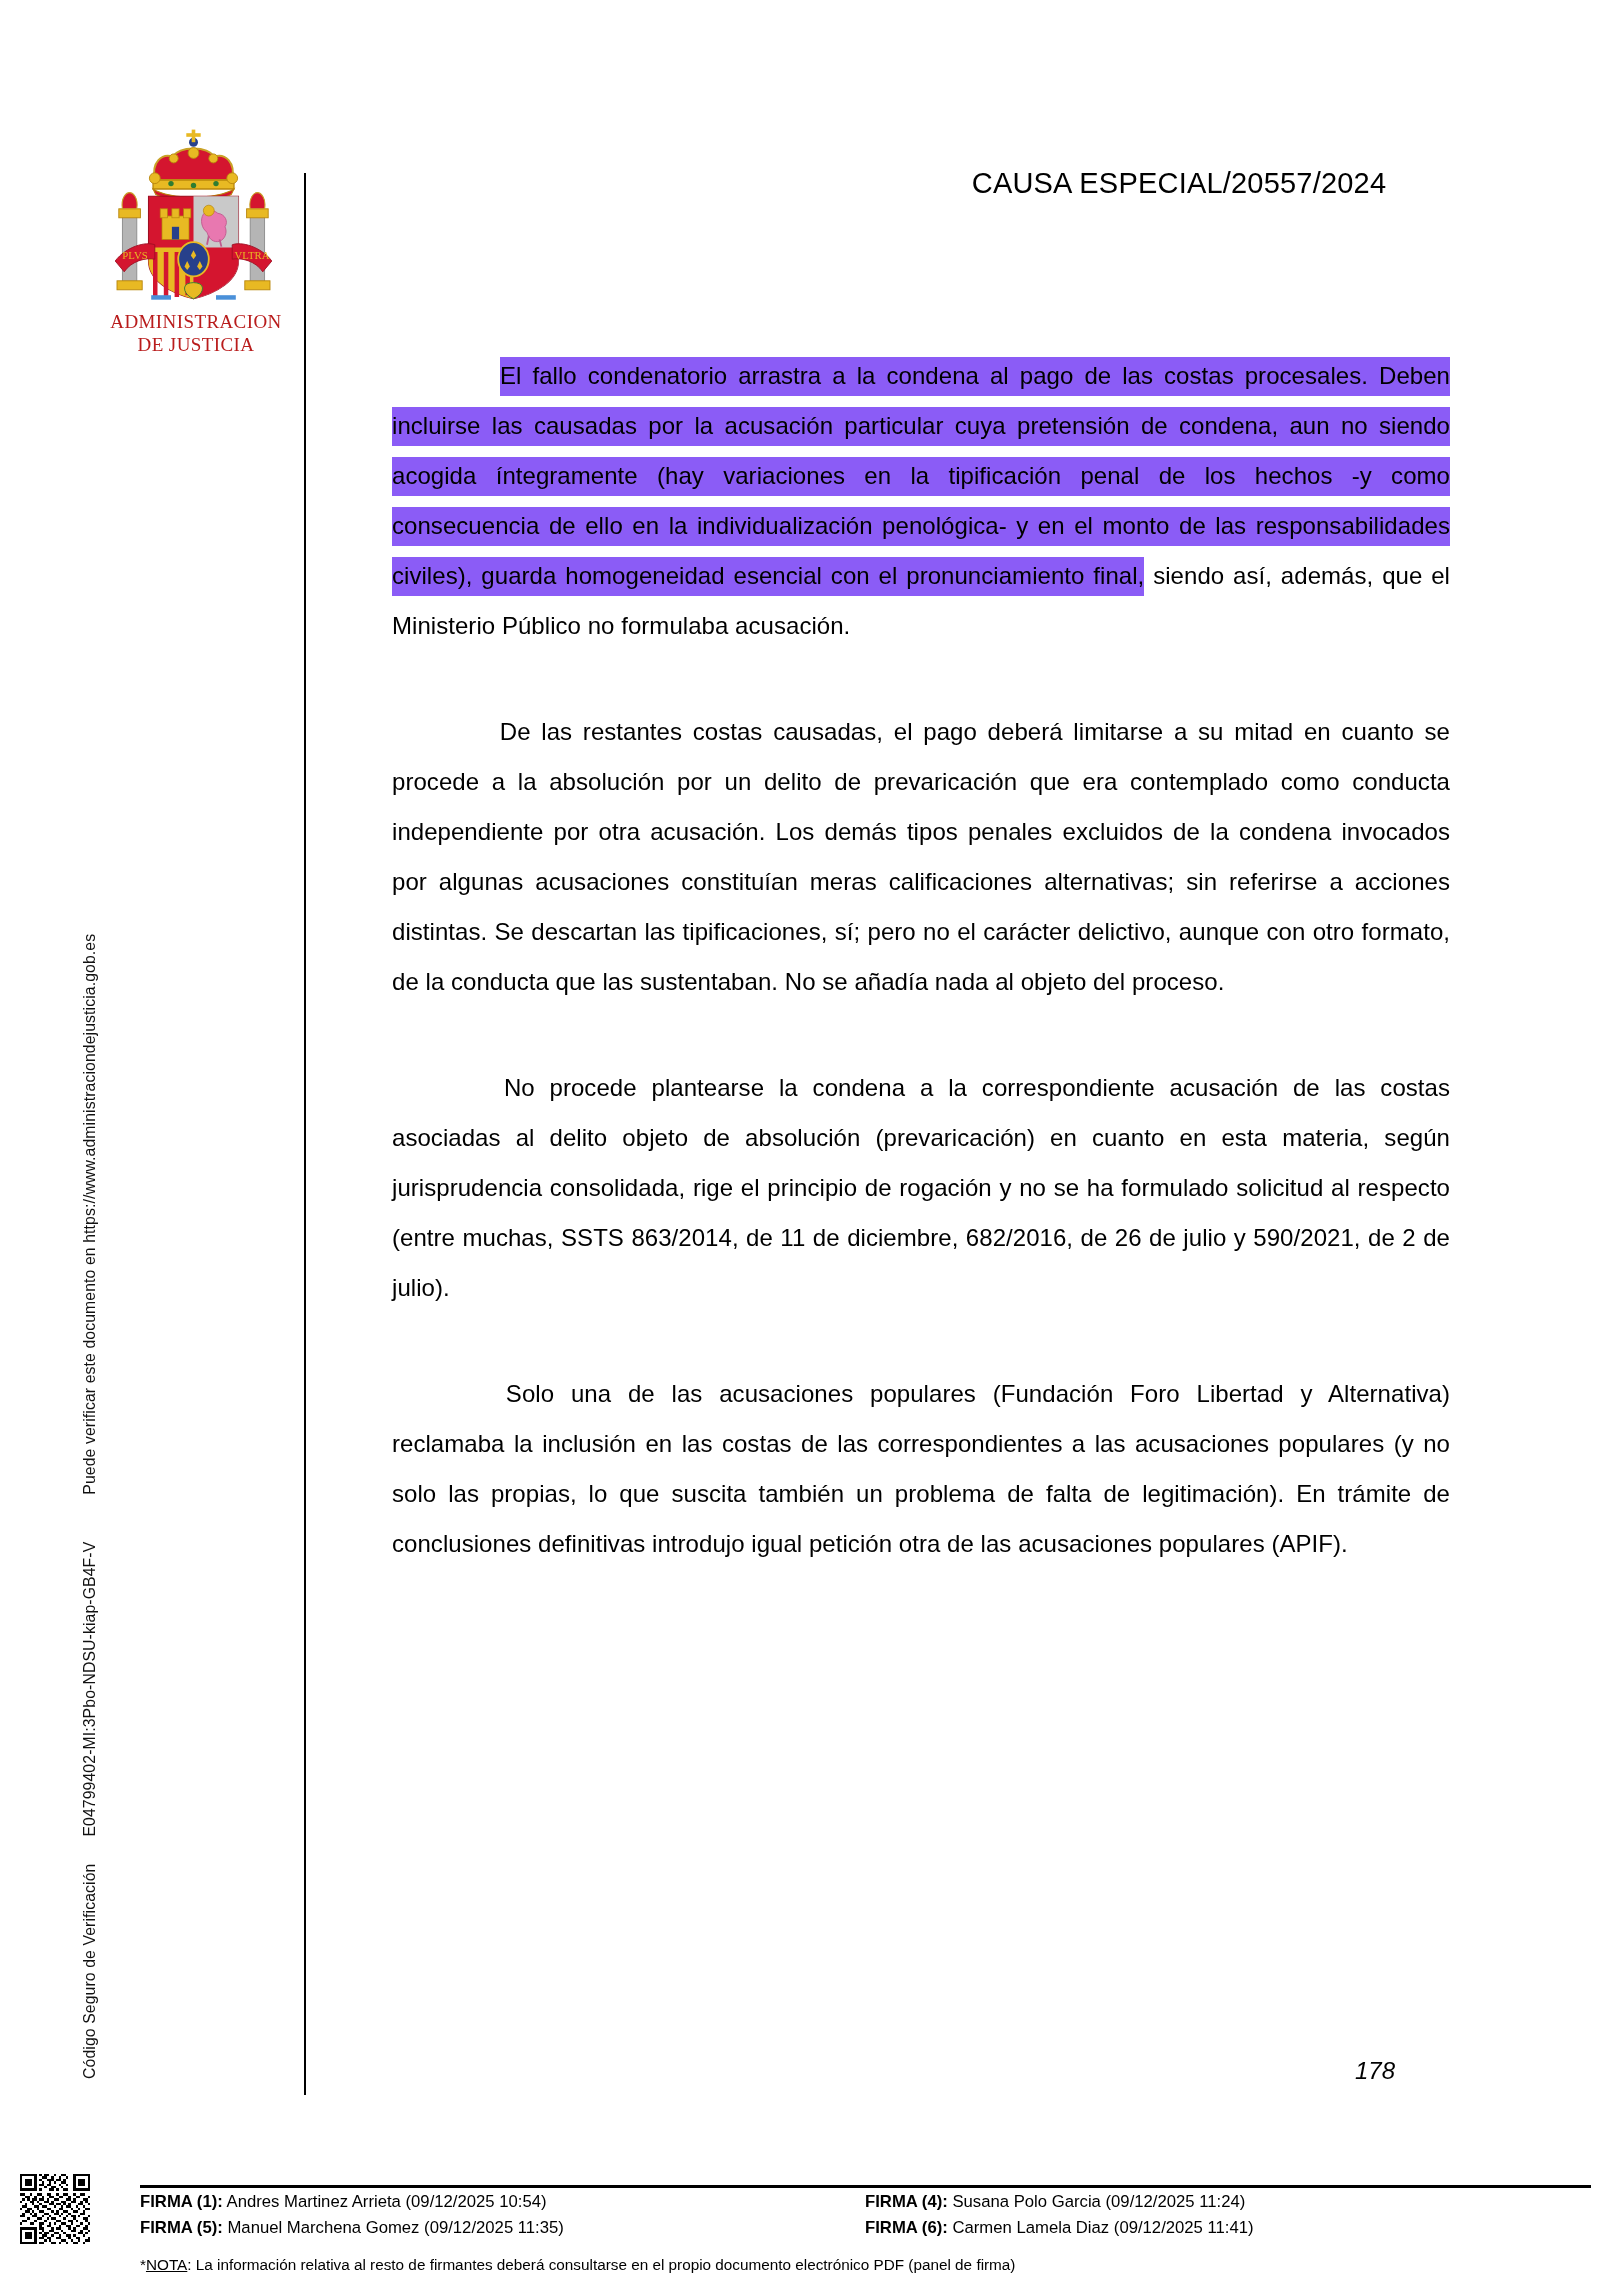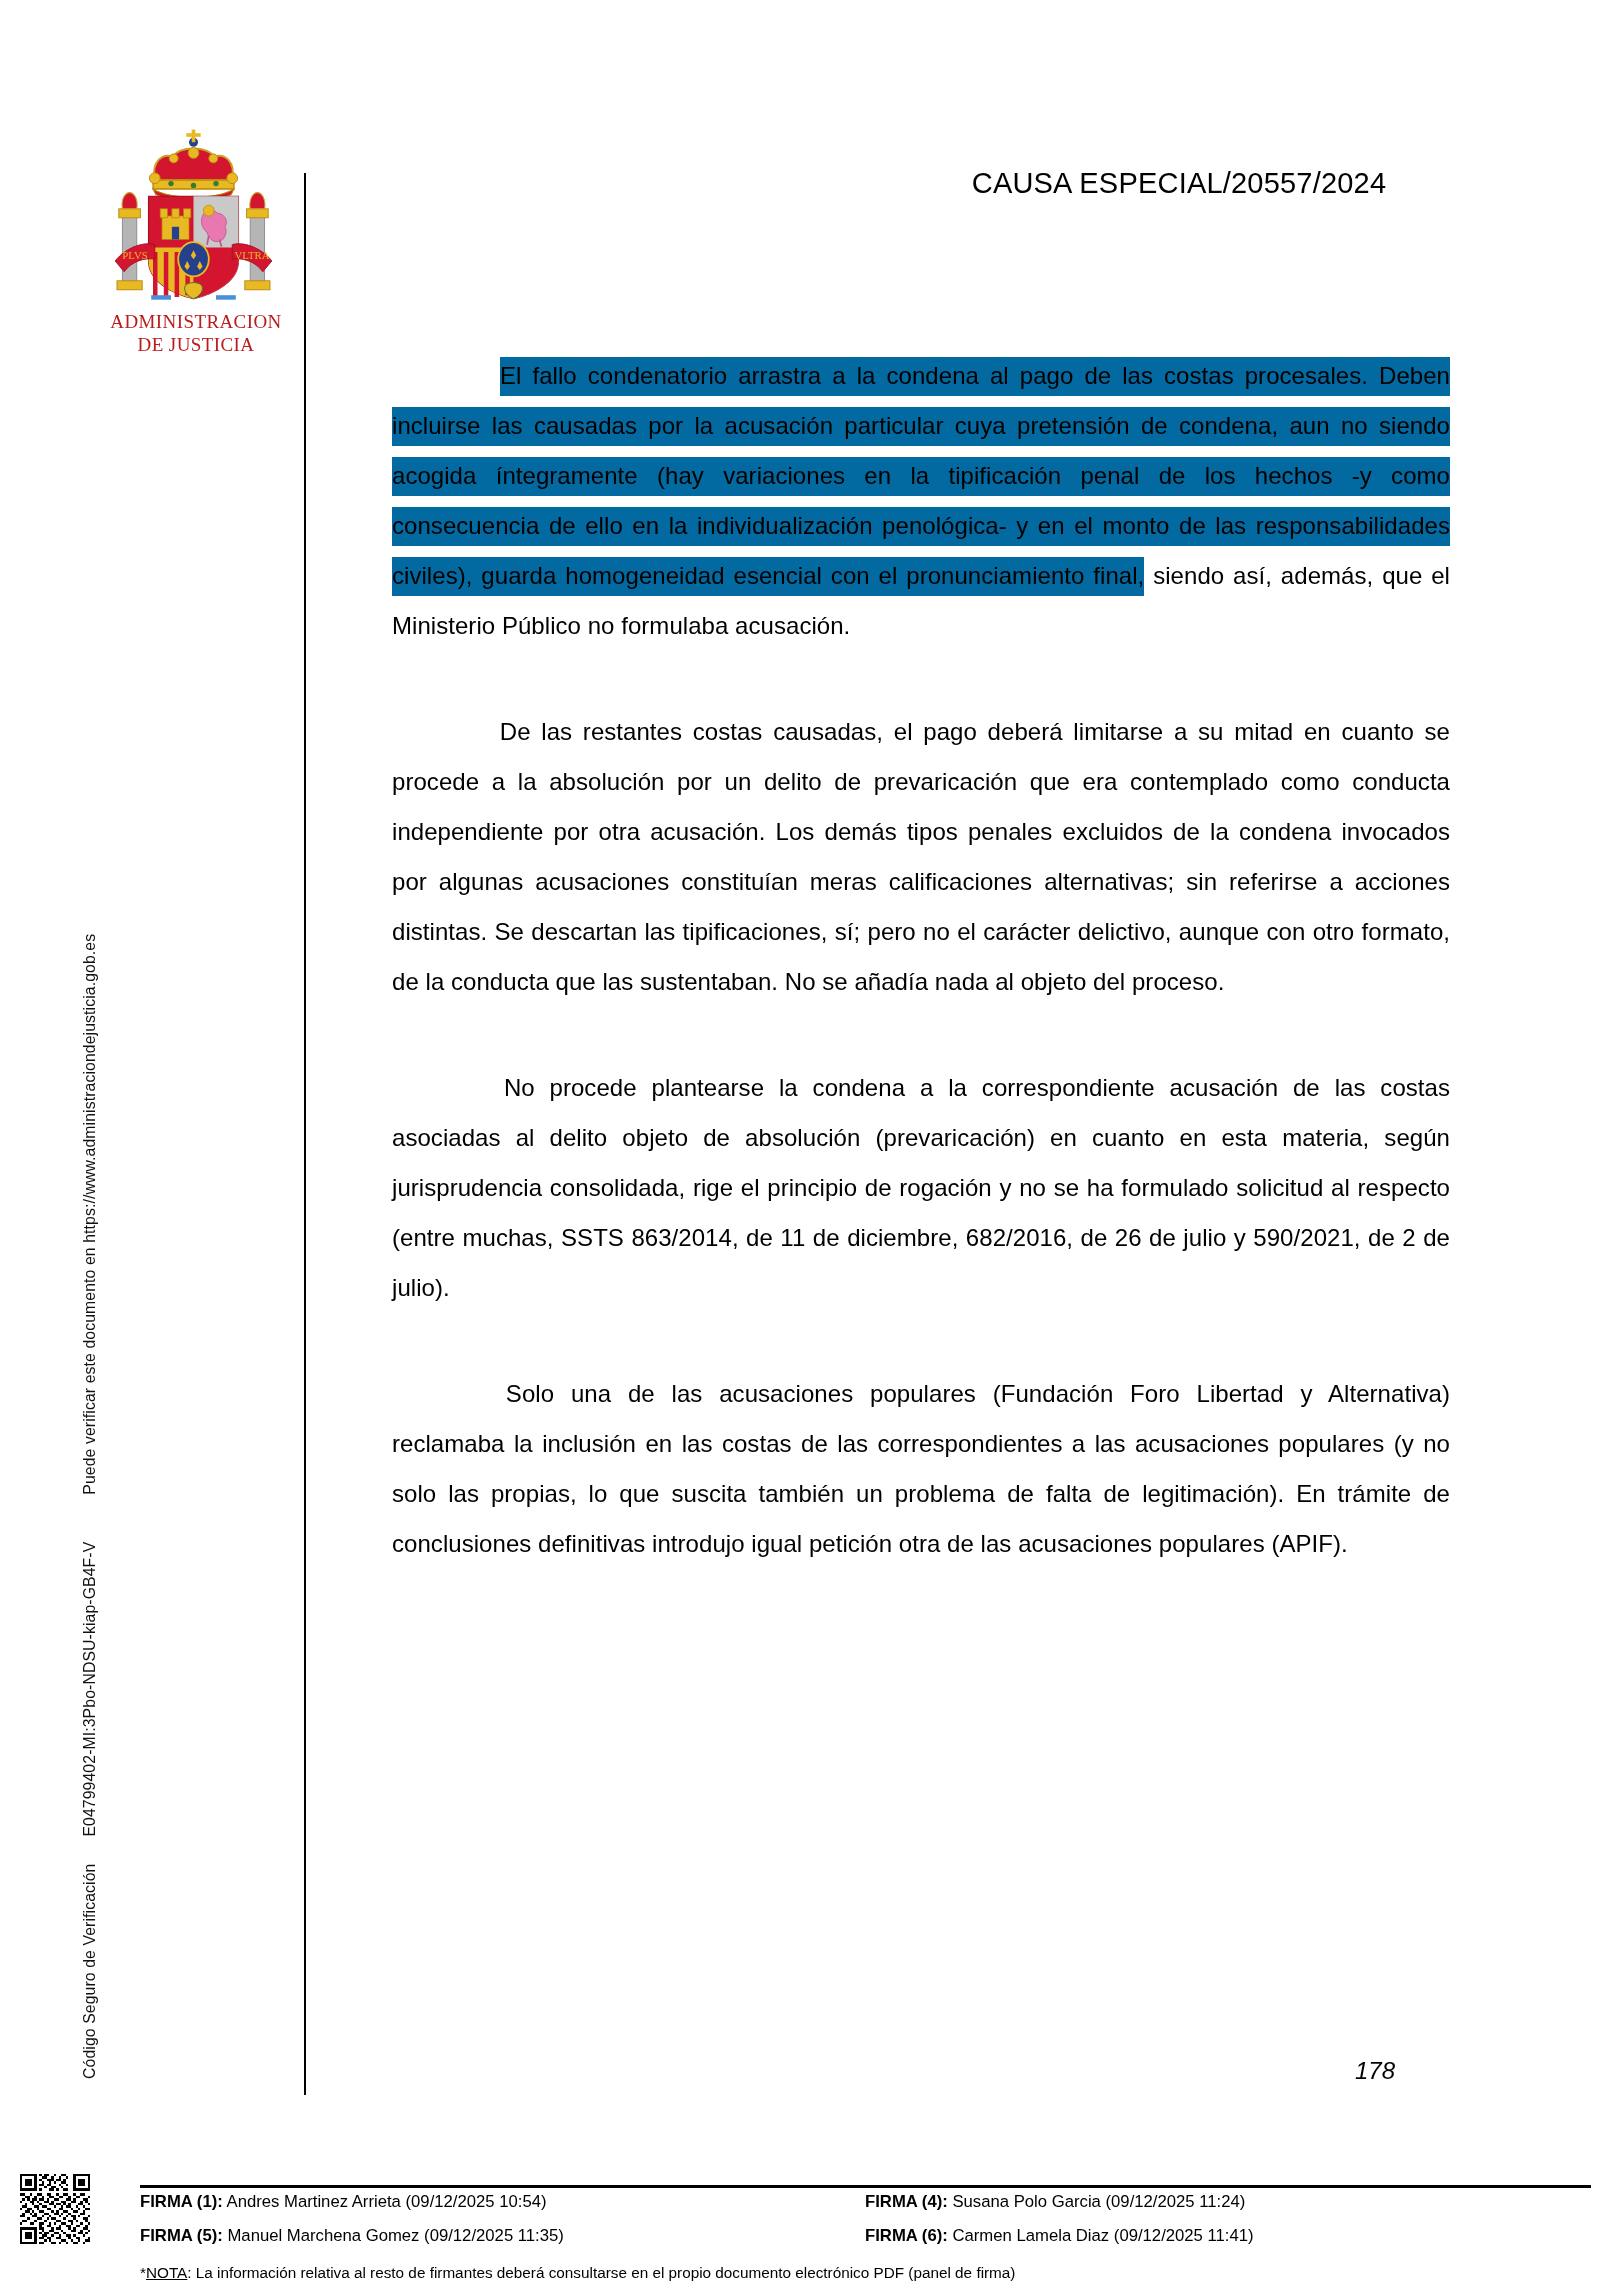--- a/index.html
+++ b/index.html
@@ -121,21 +121,21 @@
     text-justify: inter-word;
     letter-spacing: 0.05px;
   }
   p.para::before {
     content: "";
     display: inline-block;
     width: 97px;
   }
 
   mark.hl {
-    background: #0369a1;
+    background: #8b5cf6;
     color: #000;
     padding: 5.4px 0 7.2px 0;
     box-decoration-break: clone;
     -webkit-box-decoration-break: clone;
   }
 
   
   .page-number {
     position: absolute;
     left: 1296px;
@@ -157,21 +157,21 @@
     position: absolute;
     left: 140px;
     top: 2185px;
     width: 1451px;
     height: 2.7px;
     background: #000;
   }
   .sig-grid {
     display: grid;
     grid-template-columns: 725px 725px;
-    row-gap: 8px;
+    row-gap: 0px;
   }
   .sig-cell {
     font-size: 16.7px;
     line-height: 26px;
     white-space: nowrap;
   }
   .sig-cell b { font-weight: bold; }
   .footer-note {
     margin-top: 13px;
     font-size: 15.3px;

